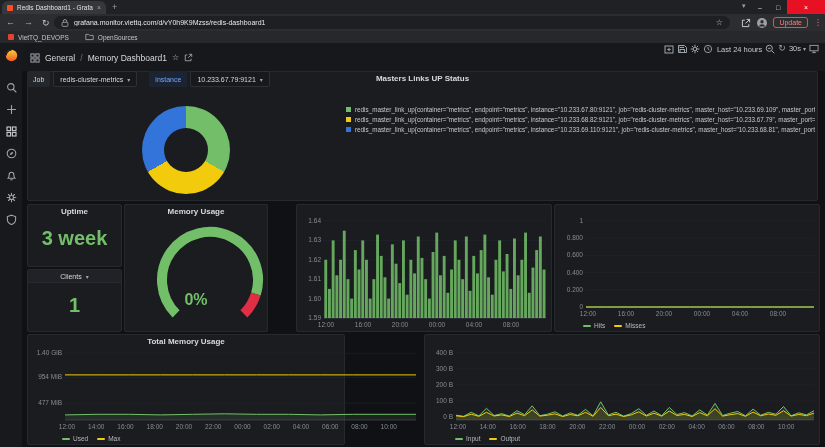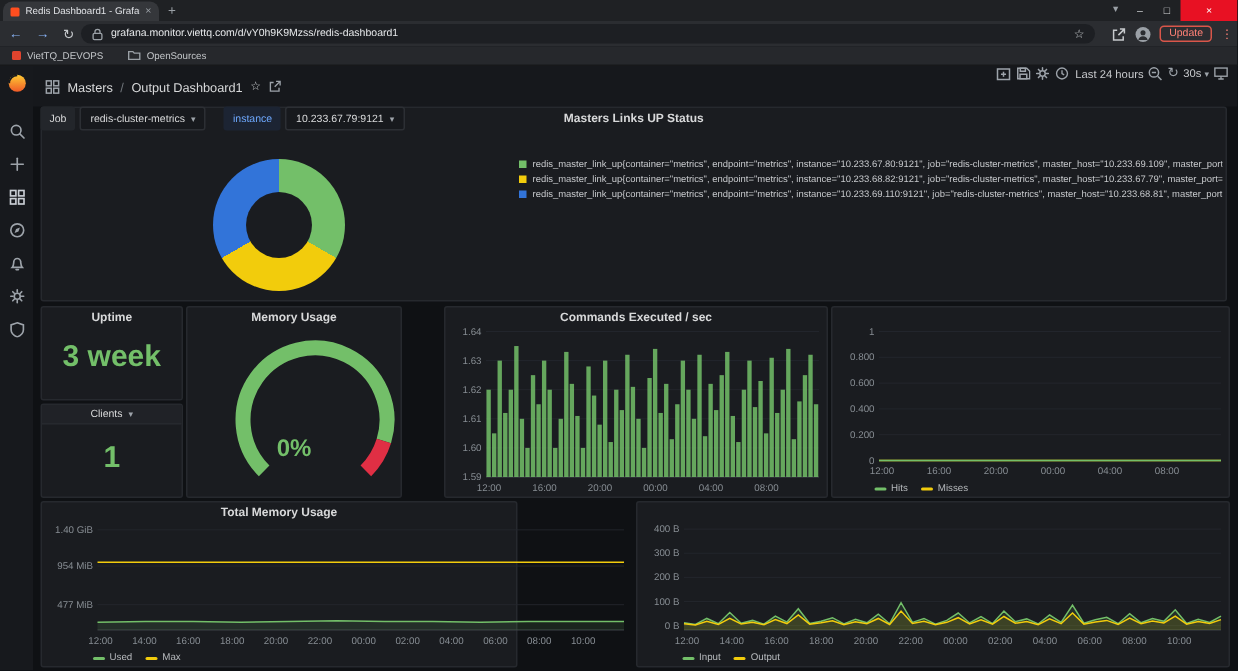--- a/index.html
+++ b/index.html
@@ -207,23 +207,23 @@
   </div>
 
   <div class="abs topnav">
     <div class="bc">
       <svg class="ic" width="10" height="10" viewBox="0 0 11 11" fill="none" stroke="#9da3aa" stroke-width="1.1">
         <rect x="1" y="1" width="3.6" height="3.6"></rect>
           <rect x="6.4" y="1" width="3.6" height="3.6"></rect>
         <rect x="1" y="6.4" width="3.6" height="3.6"></rect>
           <rect x="6.4" y="6.4" width="3.6" height="3.6"></rect>
       </svg>
-      <span class="bc-t">Masters</span>
+      <span class="bc-t">General</span>
       <span class="bc-sep">/</span>
-      <span class="bc-t">Output Dashboard1</span>
+      <span class="bc-t">Memory Dashboard1</span>
       <span class="starg">☆</span>
       <svg class="ic" width="9" height="9" viewBox="0 0 10 10">
         <path d="M3.8 2.2H1.4v6.4h6.4V6.2" fill="none" stroke="#9da3aa" stroke-width="1"></path>
         <path d="M5.6 1.4h3v3M8.6 1.4L4.6 5.4" fill="none" stroke="#9da3aa" stroke-width="1"></path>
       </svg>
     </div>
     <div class="nvright">
       <svg class="ic" width="10" height="10" viewBox="0 0 10 10" fill="none" stroke="#9da3aa" stroke-width="1">
         <rect x="1" y="2" width="8" height="7"></rect>
           <line x1="5" y1="3.8" x2="5" y2="7.2"></line>
@@ -314,21 +314,20 @@
   <div class="panel" style="left:124px;top:204px;width:144px;height:128px">
     <div class="ptitle">Memory Usage</div>
     <div class="abs" style="left:10px;top:14px;width:150px;height:100px"><svg width="150" height="100">
           <path d="M 41.1 94.9 A 48 48 0 1 1 120.9 75.0" fill="none" stroke="#73bf69" stroke-width="10"></path>
           <path d="M 120.9 75.0 A 48 48 0 0 1 108.9 94.9" fill="none" stroke="#e02f44" stroke-width="10"></path>
         </svg></div>
     <div class="gaugeval">0%</div>
   </div>
 
   <div class="panel" style="left:296px;top:204px;width:256px;height:128px">
-    <div class="ptitle">Commands Executed / sec</div>
     <div class="chart" style="left:3px;top:13px;width:249px;height:111px"><svg width="249" height="111">
           <line x1="24" x2="246" y1="100" y2="100" stroke="#24272e" stroke-width="0.6"></line>
           <text x="21" y="102" text-anchor="end">1.59</text>
           <line x1="24" x2="246" y1="80.59999999999991" y2="80.59999999999991" stroke="#24272e" stroke-width="0.6"></line>
           <text x="21" y="82.59999999999991" text-anchor="end">1.60</text>
           <line x1="24" x2="246" y1="61.199999999999825" y2="61.199999999999825" stroke="#24272e" stroke-width="0.6"></line>
           <text x="21" y="63.199999999999825" text-anchor="end">1.61</text>
           <line x1="24" x2="246" y1="41.79999999999974" y2="41.79999999999974" stroke="#24272e" stroke-width="0.6"></line>
           <text x="21" y="43.79999999999974" text-anchor="end">1.62</text>
           <line x1="24" x2="246" y1="22.400000000000077" y2="22.400000000000077" stroke="#24272e" stroke-width="0.6"></line>

